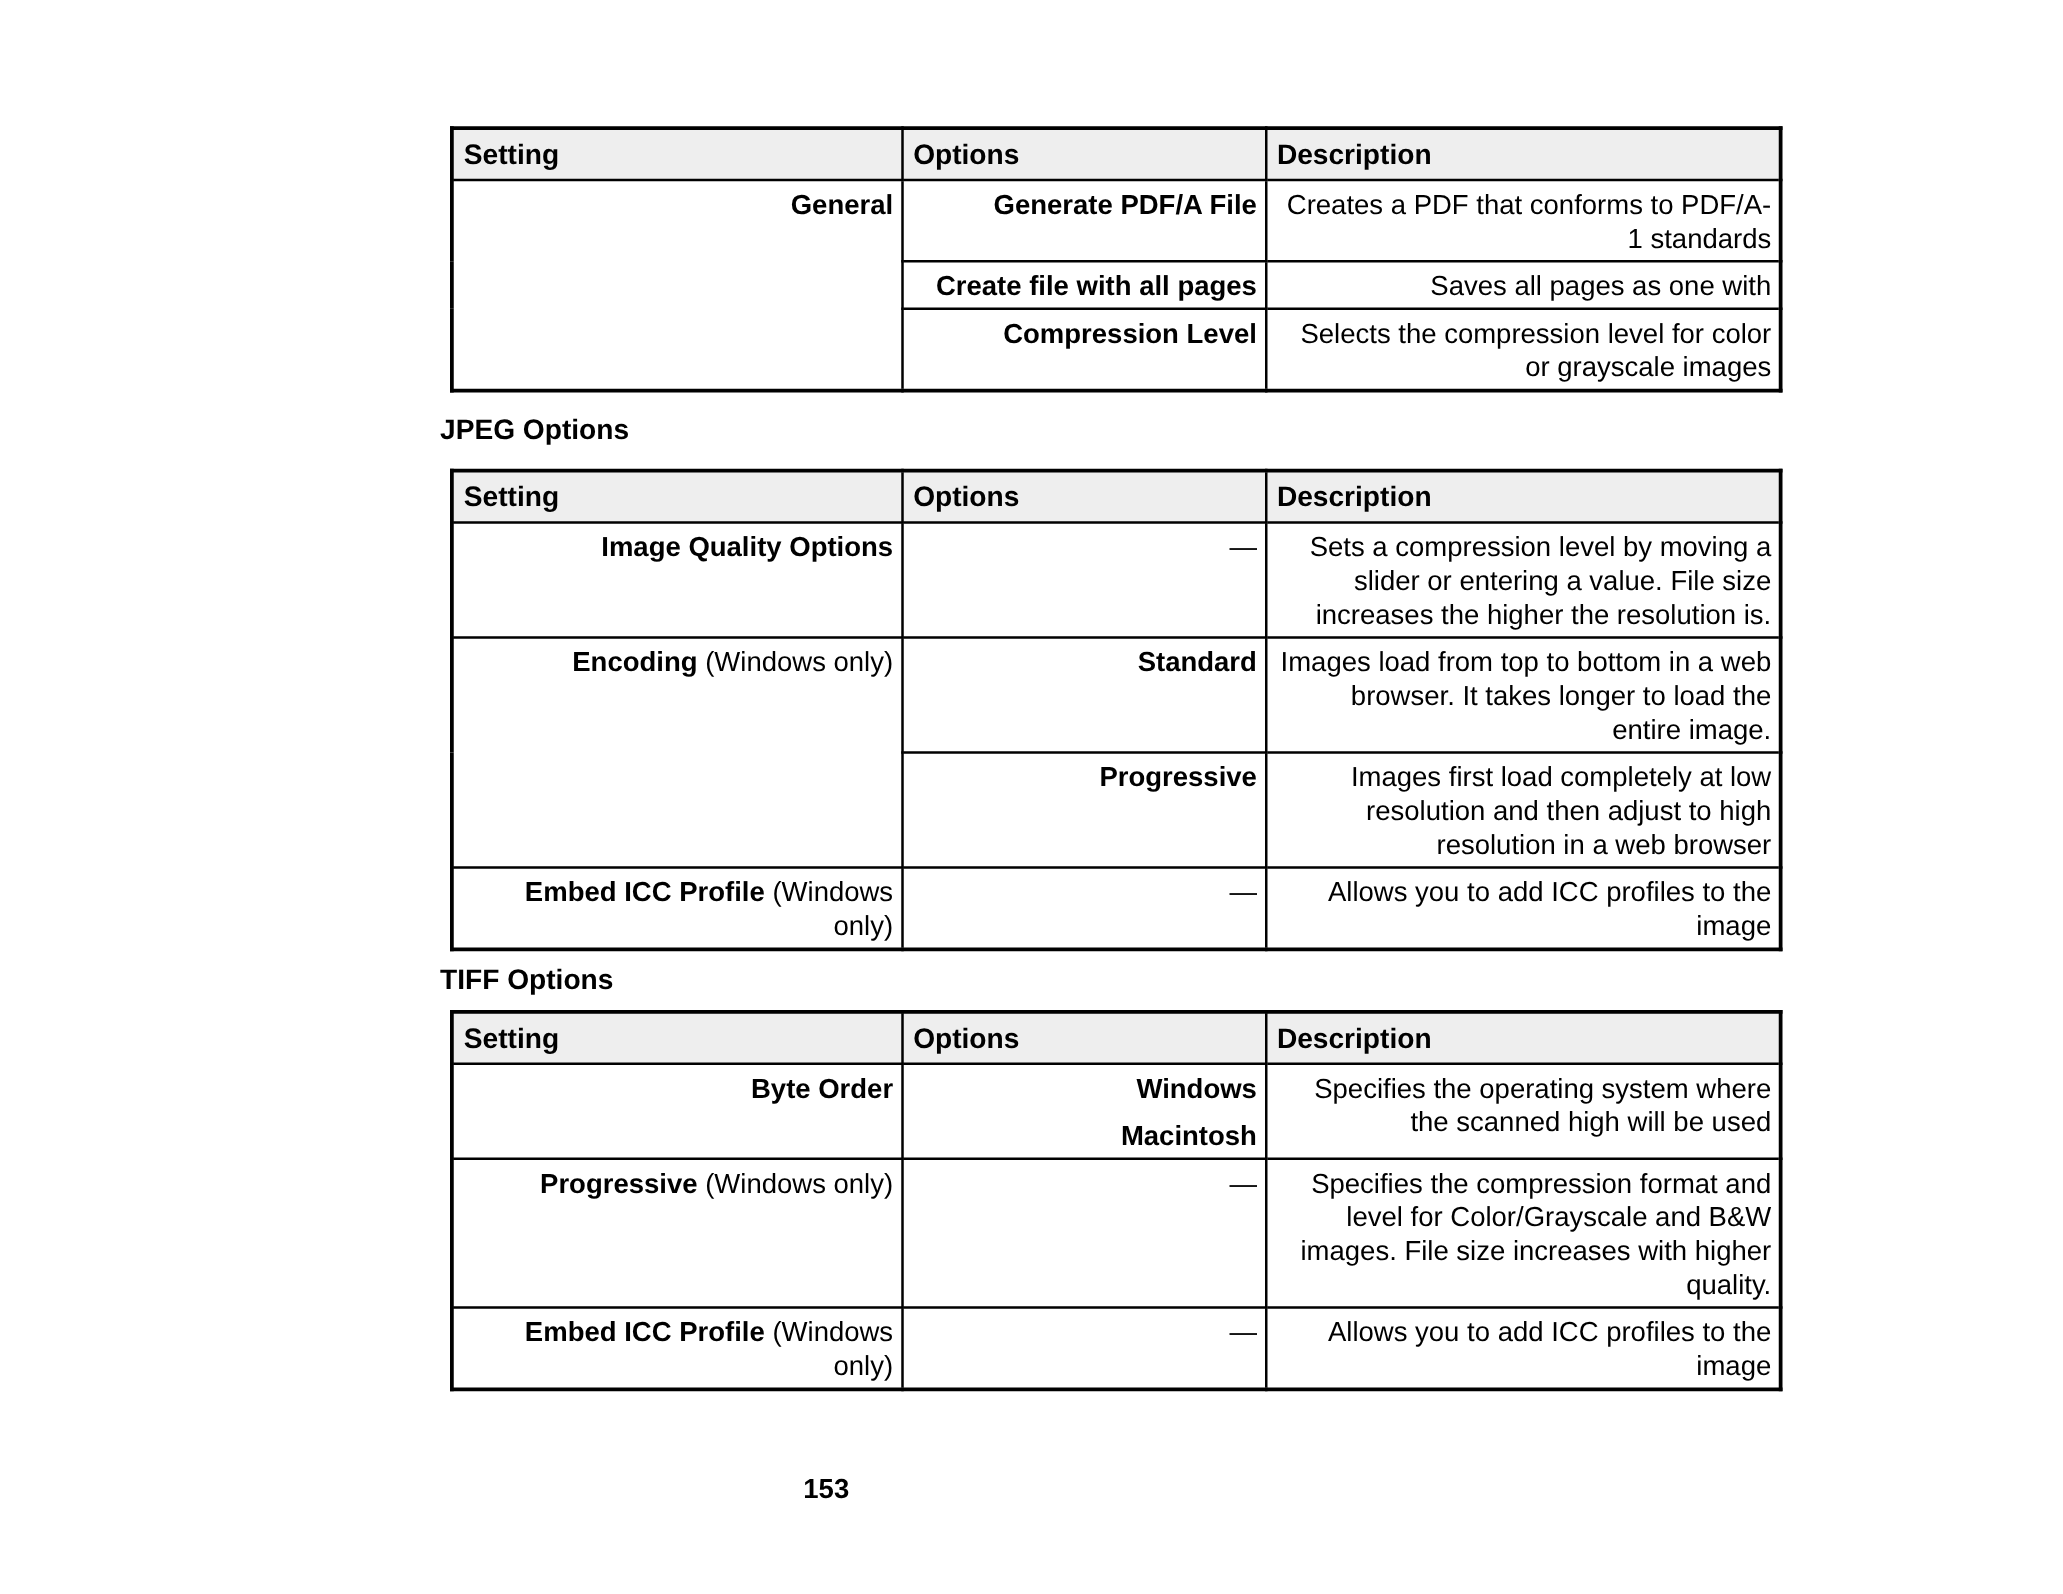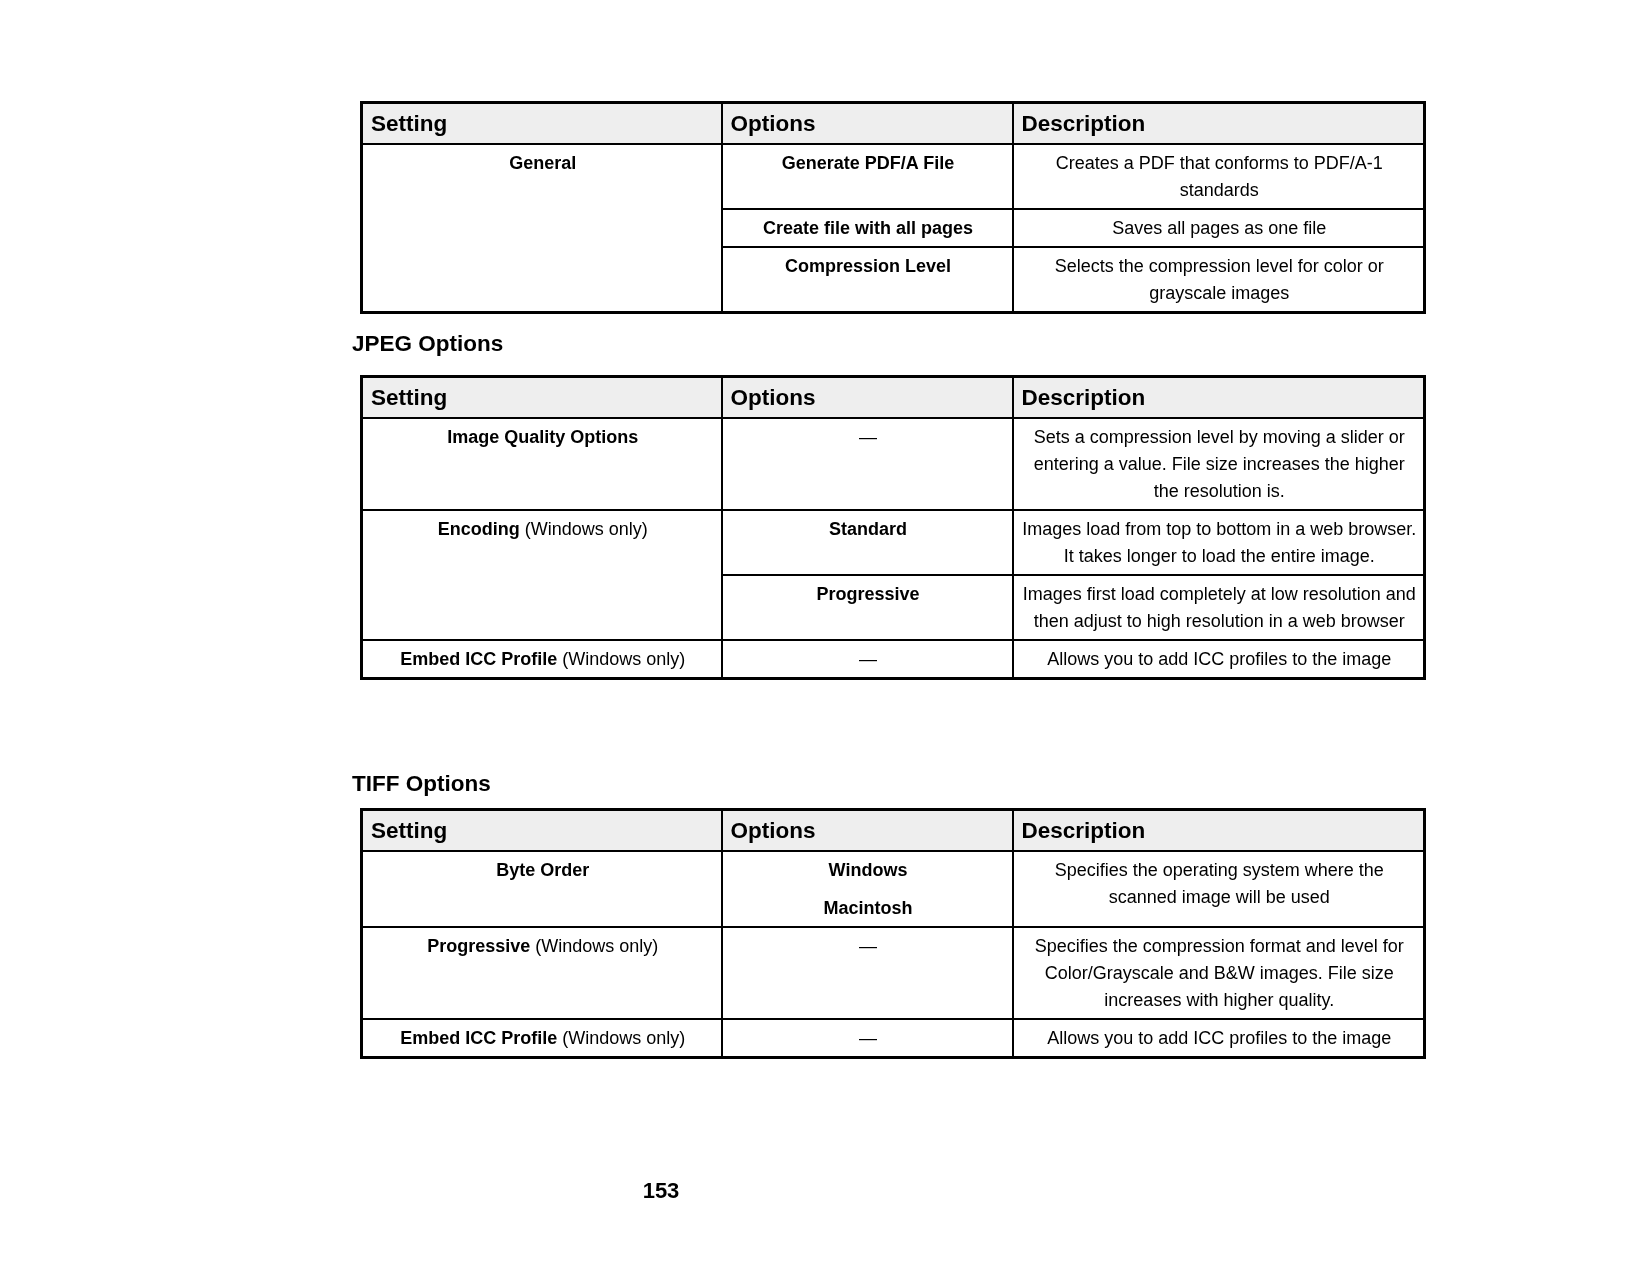--- a/index.html
+++ b/index.html
@@ -29,22 +29,22 @@
   col.c1{width:360px;}
   col.c2{width:291px;}
   col.c3{width:412px;}
   table.opts th{
     background:var(--header-bg);
     text-align:left;vertical-align:top;
     font-size:22.5px;line-height:27px;font-weight:bold;
     padding:6px 8px 6px 8px;
   }
   table.opts td{
-    vertical-align:top;text-align:center;
-    font-size:18px;line-height:27px;font-weight:normal;
+    vertical-align:top;text-align:right;
+    font-size:22px;line-height:27px;font-weight:normal;
     padding:5px 6px 4px 8px;
   }
   td.setting-cell{padding-right:8px;}
   .setting-label{font-weight:bold;}
   .opt-item{font-weight:bold;}
   .opt-item.dash{font-weight:normal;}
   .opt-item + .opt-item{margin-top:11px;}
   .section-heading{
     position:absolute;left:352px;
     font-size:22.5px;line-height:27px;font-weight:bold;
@@ -84,21 +84,21 @@
           <td class="setting-cell" rowspan="3"><strong class="setting-label">General</strong></td>
           <td class="options-cell">
             <div class="opt-item">Generate PDF/A File</div>
           </td>
           <td class="description-cell">Creates a PDF that conforms to PDF/A-1 standards</td>
         </tr>
         <tr>
           <td class="options-cell">
             <div class="opt-item">Create file with all pages</div>
           </td>
-          <td class="description-cell">Saves all pages as one file</td>
+          <td class="description-cell">Saves all pages as one with</td>
         </tr>
         <tr>
           <td class="options-cell">
             <div class="opt-item">Compression Level</div>
           </td>
           <td class="description-cell">Selects the compression level for color or grayscale images</td>
         </tr>
       </tbody>
     </table>
 
@@ -163,21 +163,21 @@
           <th>Description</th>
         </tr>
       </thead>
       <tbody>
         <tr>
           <td class="setting-cell" rowspan="1"><strong class="setting-label">Byte Order</strong></td>
           <td class="options-cell">
             <div class="opt-item">Windows</div>
             <div class="opt-item">Macintosh</div>
           </td>
-          <td class="description-cell">Specifies the operating system where the scanned image will be used</td>
+          <td class="description-cell">Specifies the operating system where the scanned high will be used</td>
         </tr>
         <tr>
           <td class="setting-cell" rowspan="1"><strong class="setting-label">Progressive</strong><span> (Windows only)</span></td>
           <td class="options-cell">
             <div class="opt-item dash">—</div>
           </td>
           <td class="description-cell">Specifies the compression format and level for Color/Grayscale and B&amp;W images. File size increases with higher quality.</td>
         </tr>
         <tr>
           <td class="setting-cell" rowspan="1"><strong class="setting-label">Embed ICC Profile</strong><span> (Windows only)</span></td>

